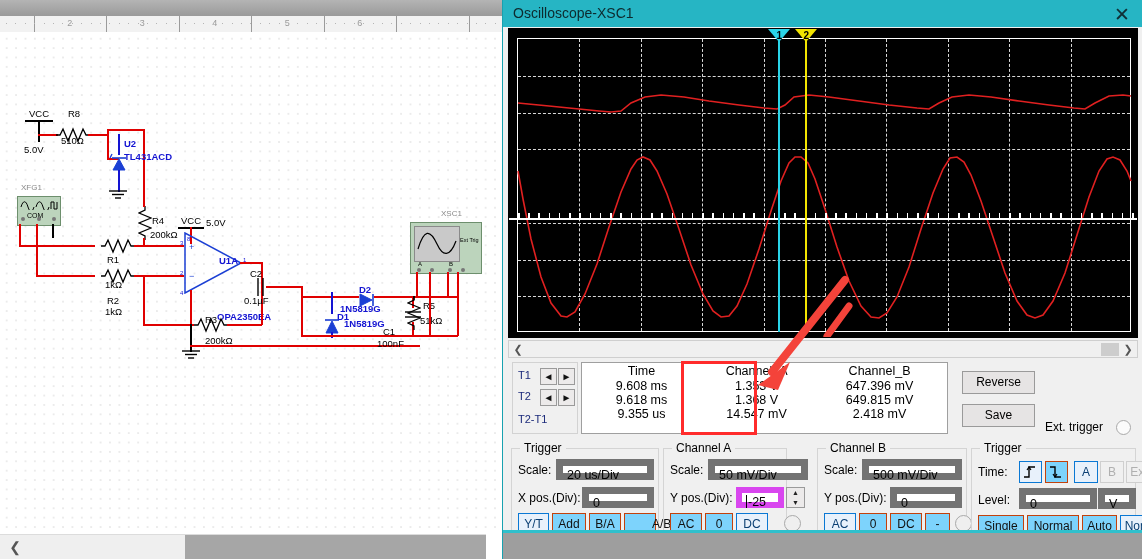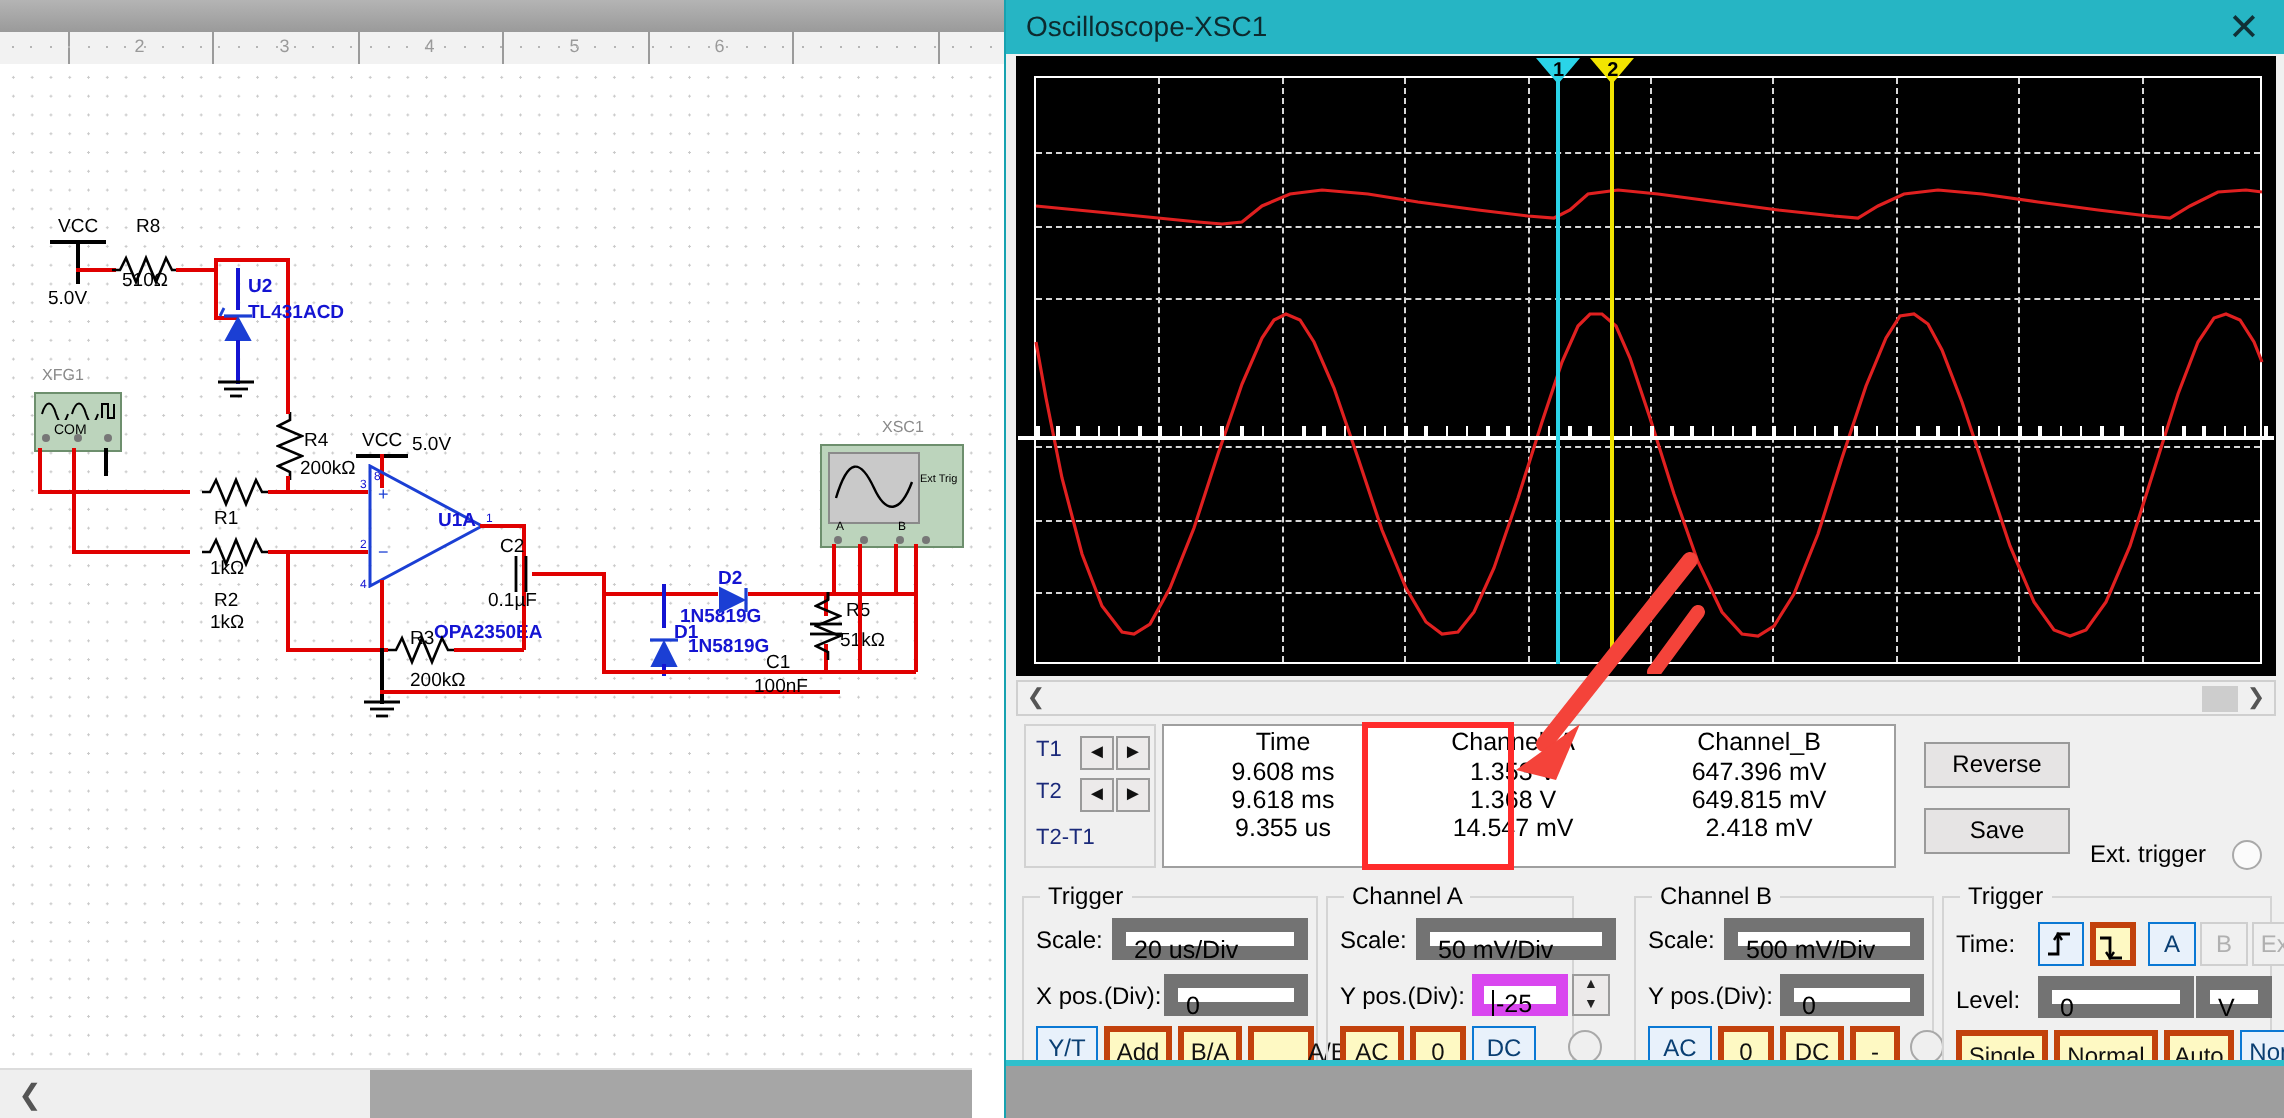--- a/index.html
+++ b/index.html
@@ -80,21 +80,21 @@
   #ext-trig-lab{position:absolute;font-size:12px;}
   #ext-trig-knob{position:absolute;width:15px;height:15px;border-radius:50%;background:#fbfbfb;border:1px solid #a9a9a9;box-sizing:border-box;}
 
   
   .grp{position:absolute;border:1px solid #d4d4d4;box-sizing:border-box;}
   .grp-title{position:absolute;top:-8px;left:8px;background:#f0f0f0;padding:0 4px;font-size:12px;}
   .fld-lab{position:absolute;font-size:12px;}
   .tinput{position:absolute;background:#fff;border:7px solid #737373;box-sizing:border-box;
      font-size:12.5px;padding:1px 4px;line-height:17px;height:21px;font-family:"Liberation Sans",sans-serif;}
   .tinput.focus{border:6px solid #d946ef;}
-  .pbtn{position:absolute;height:23px;background:#fef9c3;border:3px solid #c2410c;box-sizing:border-box;
+  .pbtn{position:absolute;height:23px;background:#7dd3fc;border:1px solid #c2410c;box-sizing:border-box;
      font-size:12px;text-align:center;line-height:21px;color:#111;}
   .pbtn.sel{background:#e8f1fb;border:1.5px solid #0a78d4;color:#0a3f73;line-height:20px;}
   .pbtn.dis{color:#b0b0b0;border:1px solid #cfcfcf;background:#f0f0f0;}
   .knob{position:absolute;width:17px;height:17px;border-radius:50%;background:#efefef;border:1px solid #a9a9a9;box-sizing:border-box;}
   .spin{position:absolute;width:19px;height:21px;border:1px solid #9a9a9a;box-sizing:border-box;background:#eceaea;}
   .spin .h{position:absolute;left:0;width:17px;height:9.5px;text-align:center;font-size:7px;line-height:9px;color:#222;}
   #xsc-bottom-edge{position:absolute;left:0;bottom:26px;width:640px;height:3px;background:#2fc0cc;}
   #xsc-footer{position:absolute;left:0;bottom:0;width:640px;height:26px;background:#9e9e9e;}
   .caret{display:inline-block;width:1px;height:13px;background:#000;vertical-align:-2px;margin-right:1px;}
 </style>

